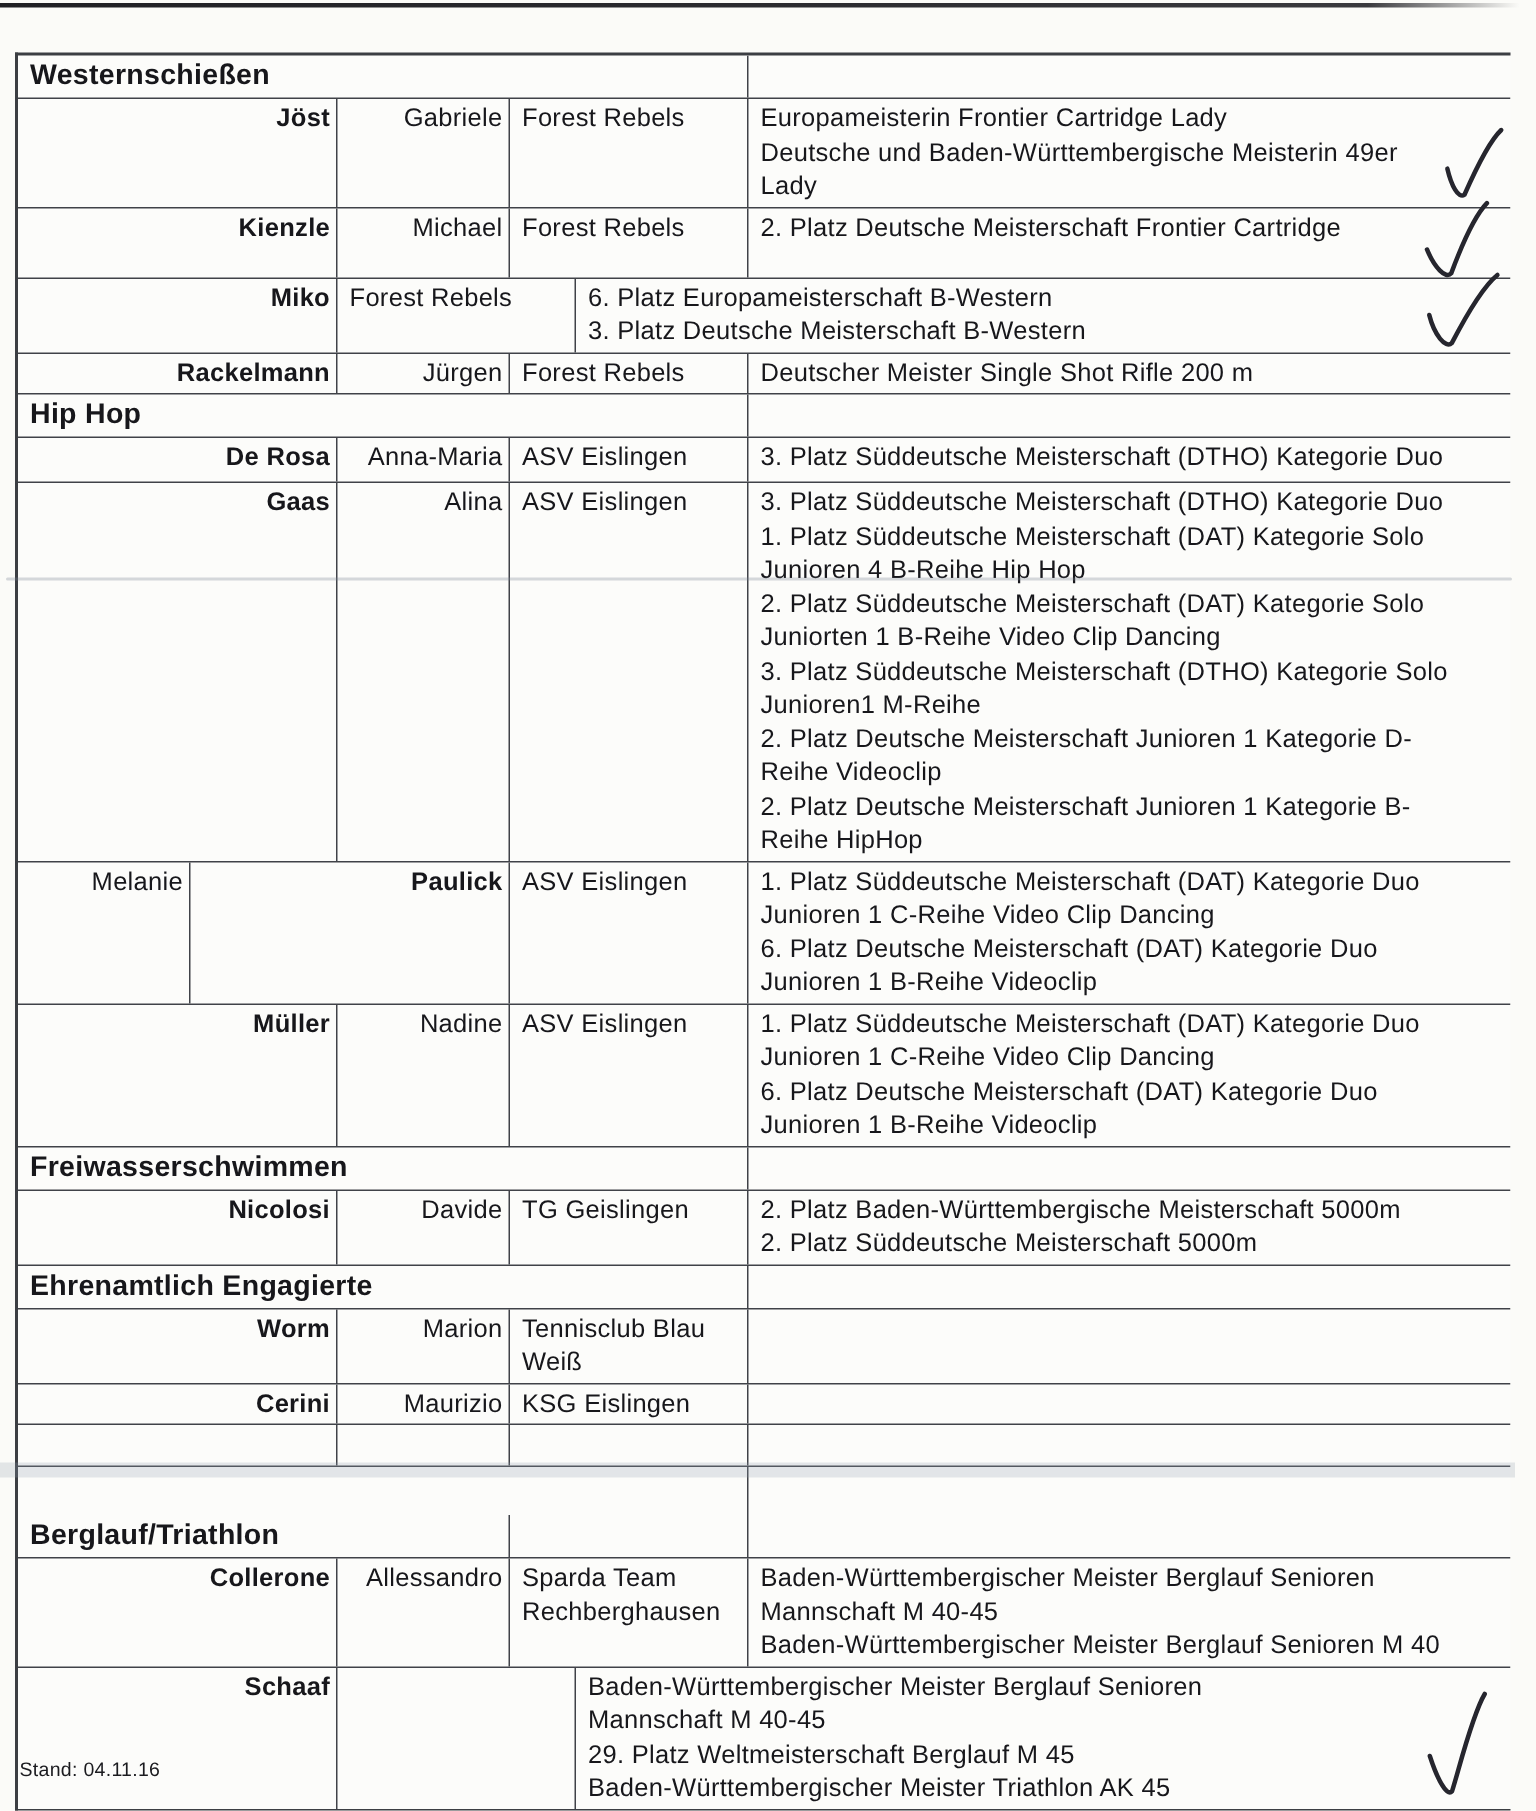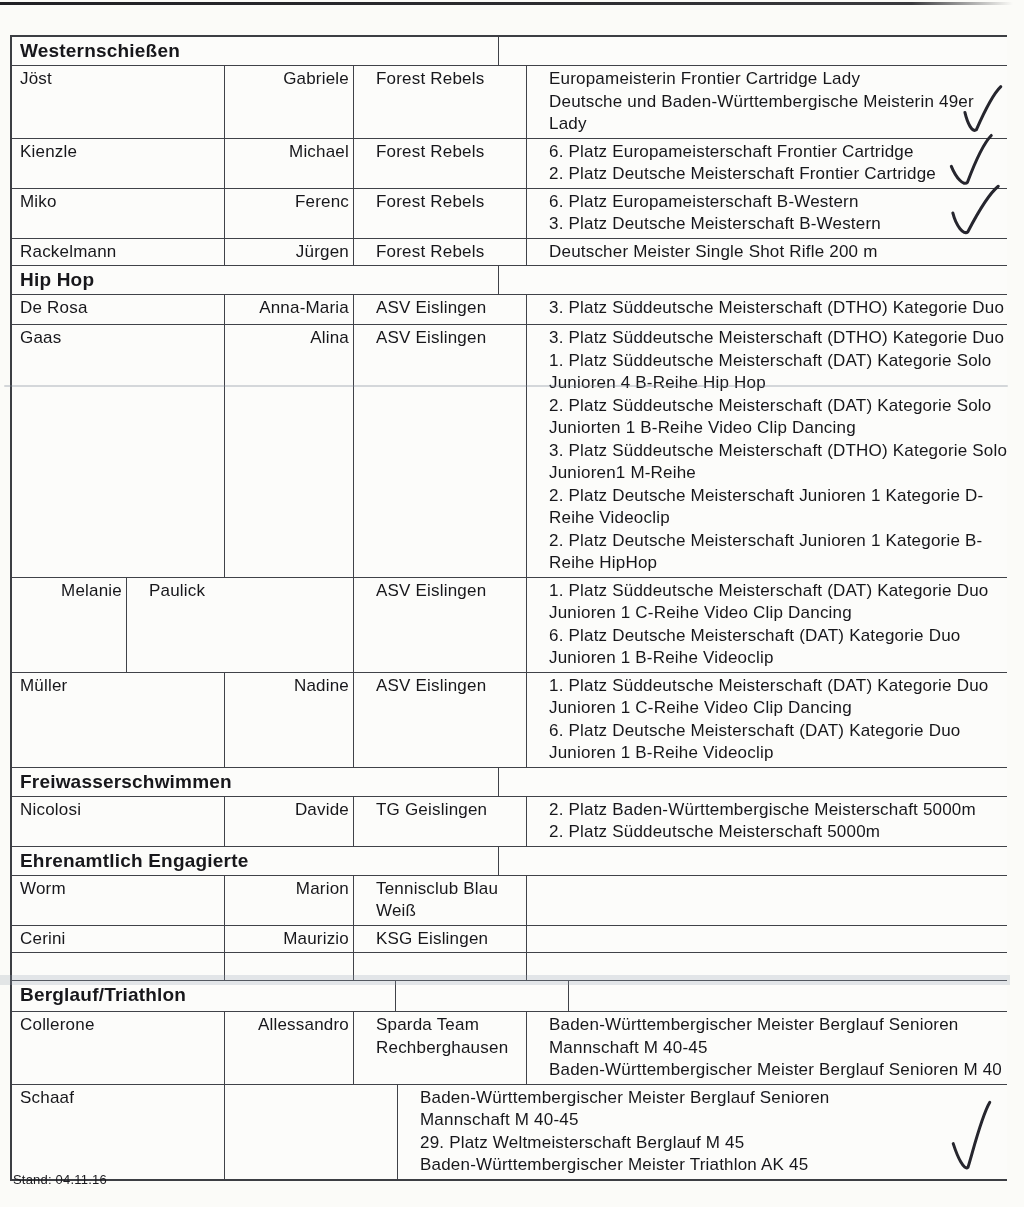--- a/index.html
+++ b/index.html
@@ -14,33 +14,33 @@
     background:linear-gradient(90deg,#202024 0%,#2c2c30 55%,#3a3a3e 90%,rgba(60,60,64,0) 100%);
   }
   .artifact{position:absolute;z-index:5;pointer-events:none;}
   .artifact.thin{left:4px;width:1004px;height:2px;background:rgba(118,130,146,0.30);border-radius:2px;}
   .artifact.band{left:0;width:1010px;height:10px;background:rgba(146,157,176,0.24);}
   .tbl{
     position:absolute;left:10px;top:35px;width:995px;
     border:2px solid #3c3e43;border-right:none;
     overflow:hidden;background:rgba(255,255,255,0.35);
   }
-  .row{display:flex;border-bottom:1.6px solid #404248;position:relative;gap:14px;}
+  .row{display:flex;border-bottom:1.6px solid #404248;position:relative;}
   .row:last-child{border-bottom:none;}
   .c{box-sizing:border-box;padding:2px 4px 2px 8px;min-width:0;}
   .c1{width:213px;border-right:1.6px solid #404248;}
   .c2{width:115px;border-right:1.6px solid #404248;text-align:right;}
   .c3{width:159px;border-right:1.6px solid #404248;}
   .c4{flex:1;}
   .ct{width:487px;border-right:1.6px solid #404248;}
-  .ct2{width:384px;border-right:1.6px solid #404248;}
+  .ct2{width:328px;border-right:1.6px solid #404248;margin-top:32px;}
   .cm{width:159px;border-right:1.6px solid #404248;}
   .cr{flex:1;}
   .ln,.nm,.fn{font-size:17px;line-height:22.5px;letter-spacing:0.2px;white-space:nowrap;display:block;}
-  .nm{font-weight:normal;}
+  .nm{font-weight:bold;text-align:right;}
   .hdr .ttl{font-size:19px;font-weight:bold;line-height:24px;letter-spacing:0.2px;white-space:nowrap;display:block;}
   .chk{position:absolute;z-index:6;pointer-events:none;}
   .footer{position:absolute;left:13px;top:1172px;font-size:13px;letter-spacing:0.2px;color:#1b1b1f;}
 </style>
 </head>
 <body>
 
 <div class="scan-edge"></div>
 <div class="artifact thin" style="top:385px"></div>
 <div class="artifact band" style="top:975px"></div>
@@ -76,33 +76,29 @@
     <div class="c c1">
         <span class="nm">Kienzle</span>
       </div>
     <div class="c c2">
         <span class="fn">Michael</span>
       </div>
     <div class="c c3">
         <span class="ln">Forest Rebels</span>
       </div>
     <div class="c c4">
-      <span class="ln">6. Platz Europameisterschaft Frontier Cartridge</span>
       <span class="ln">2. Platz Deutsche Meisterschaft Frontier Cartridge</span>
     </div>
     <svg class="chk" style="top:-6px;right:12px;transform:rotate(-4deg)" width="50" height="56" viewBox="0 0 50 56">
         <path d="M6 32 C10 44 17 53 21 49 C26 38 38 13 48 4" fill="none" stroke="#26262e" stroke-width="3" stroke-linecap="round"></path>
       </svg>
   </div>
   <div class="row" style="min-height:47px">
     <div class="c c1">
         <span class="nm">Miko</span>
-      </div>
-    <div class="c c2">
-        <span class="fn">Ferenc</span>
       </div>
     <div class="c c3">
         <span class="ln">Forest Rebels</span>
       </div>
     <div class="c c4">
       <span class="ln">6. Platz Europameisterschaft B-Western</span>
       <span class="ln">3. Platz Deutsche Meisterschaft B-Western</span>
     </div>
     <svg class="chk" style="top:-8px;right:8px;transform:rotate(3deg)" width="52" height="58" viewBox="0 0 52 58">
         <path d="M6 33 C10 46 18 55 22 51 C27 40 40 13 50 4" fill="none" stroke="#26262e" stroke-width="3" stroke-linecap="round"></path>

